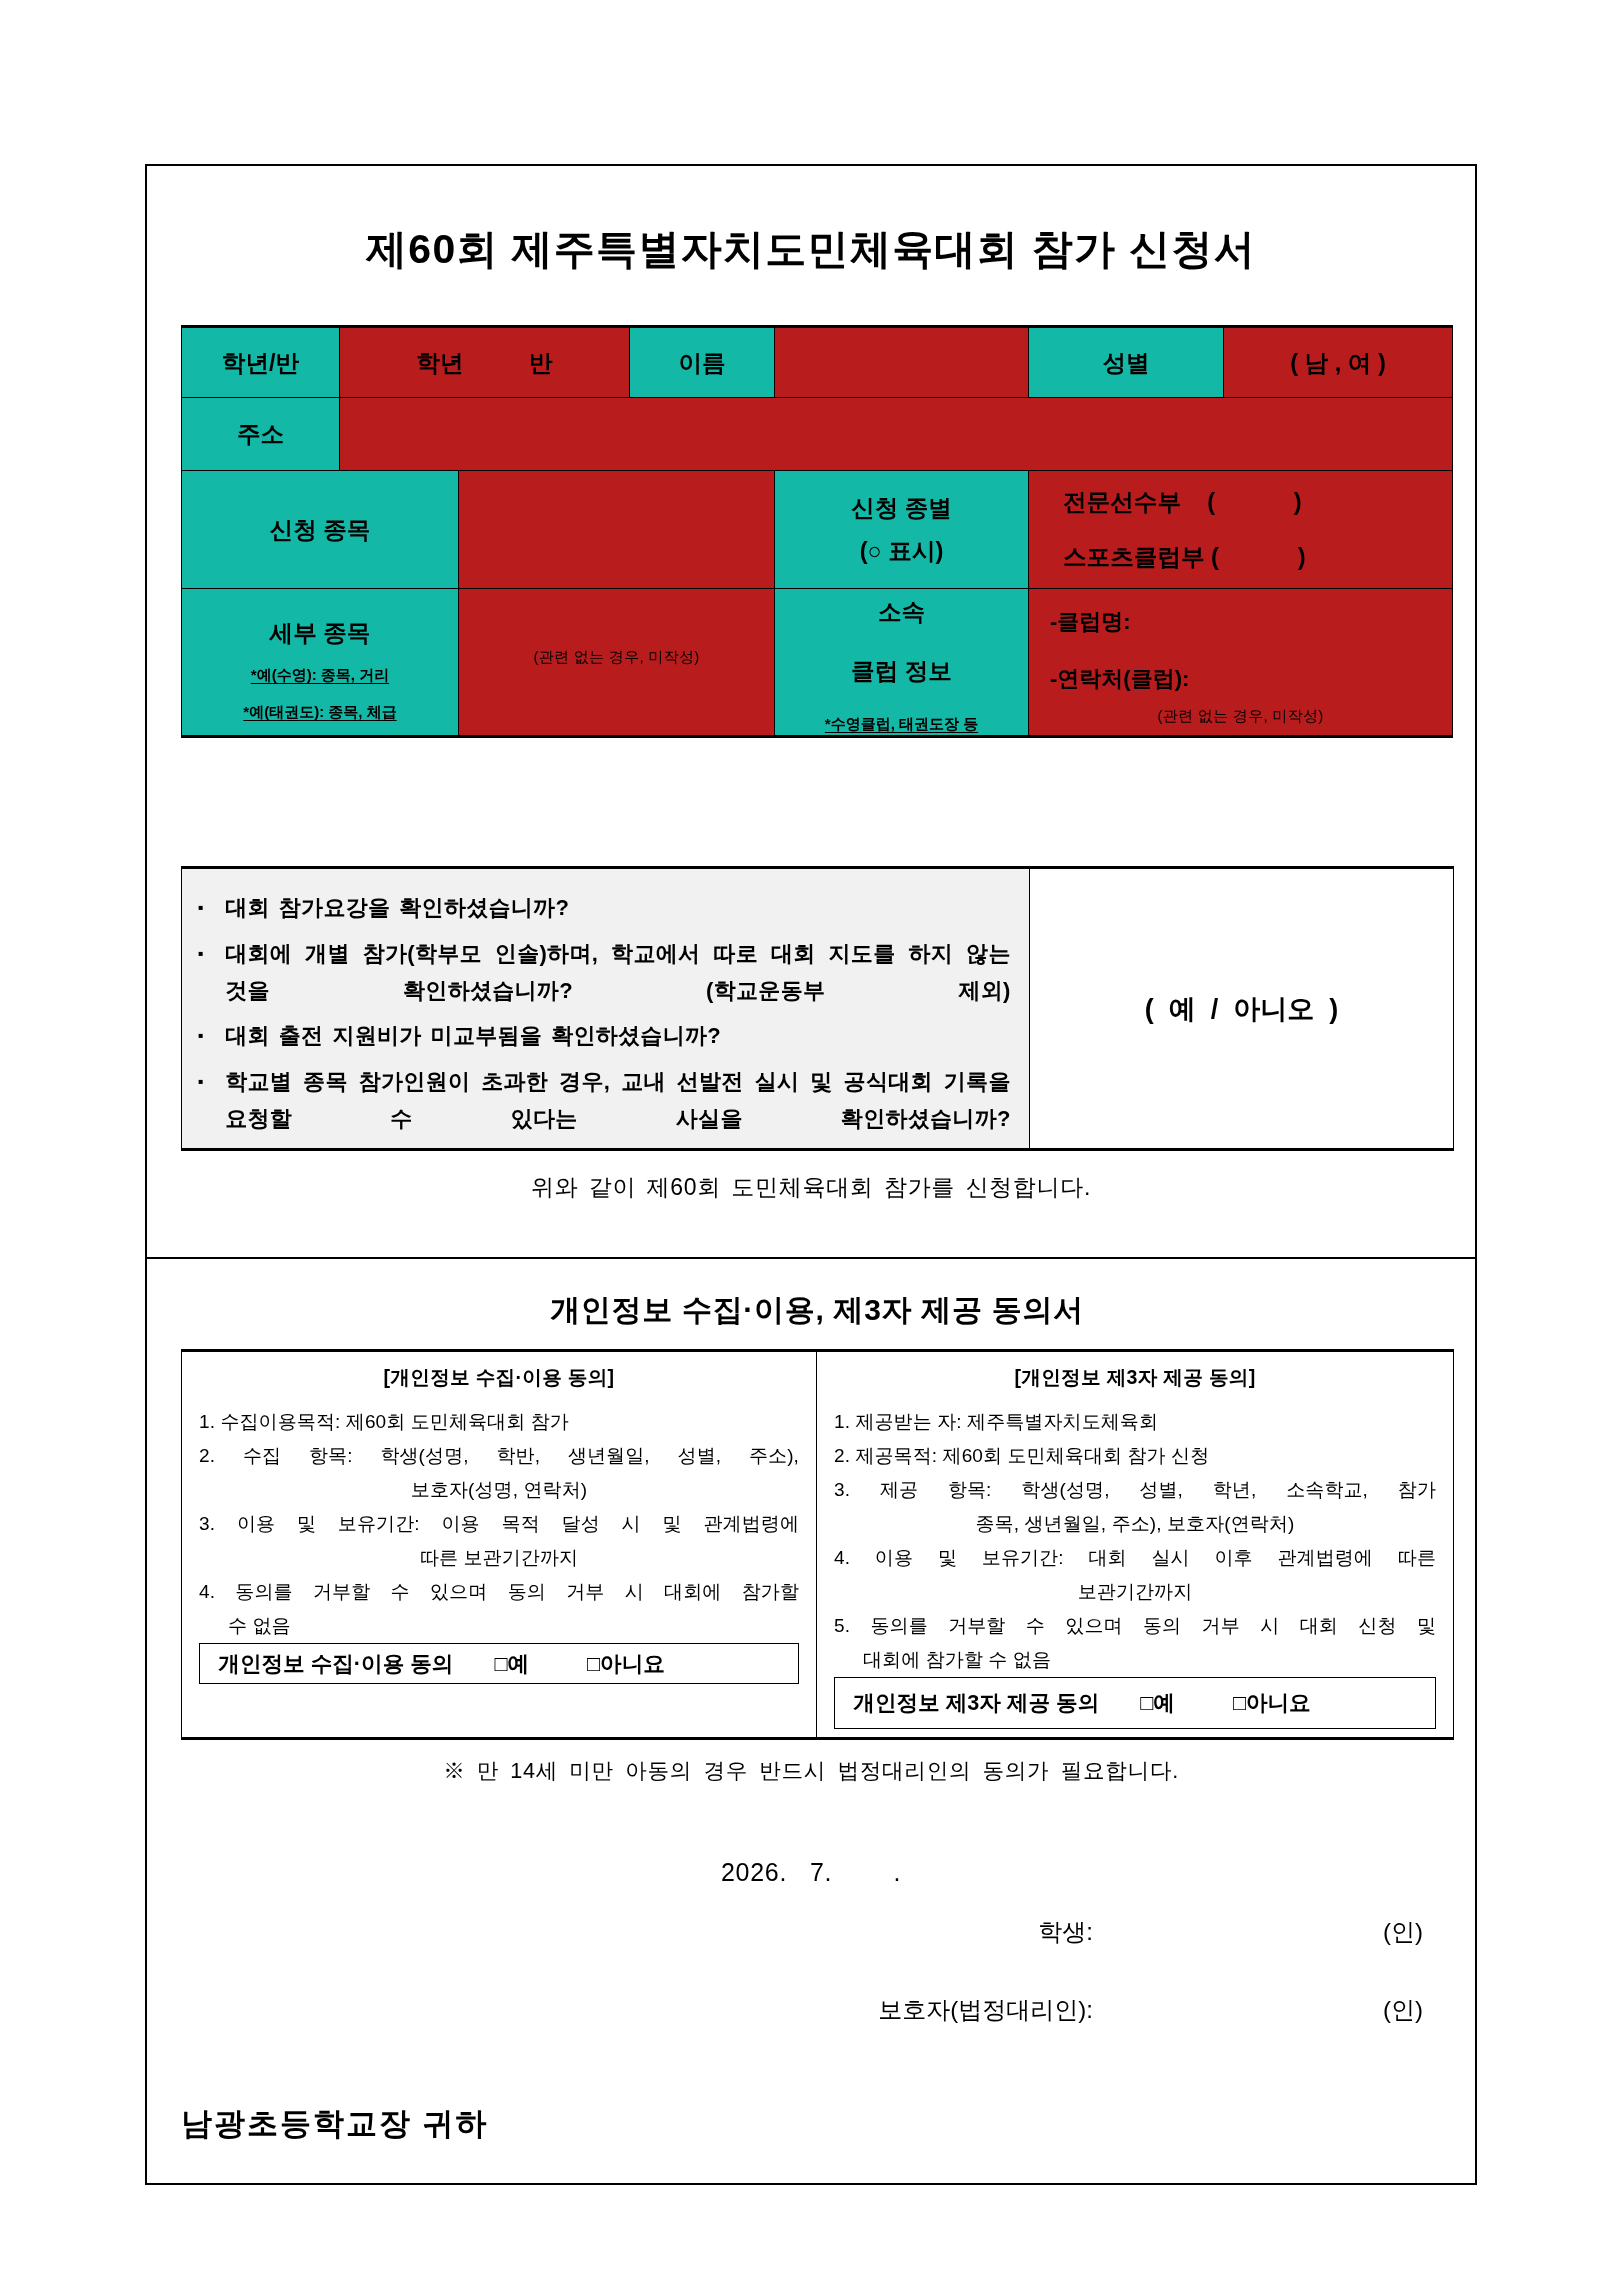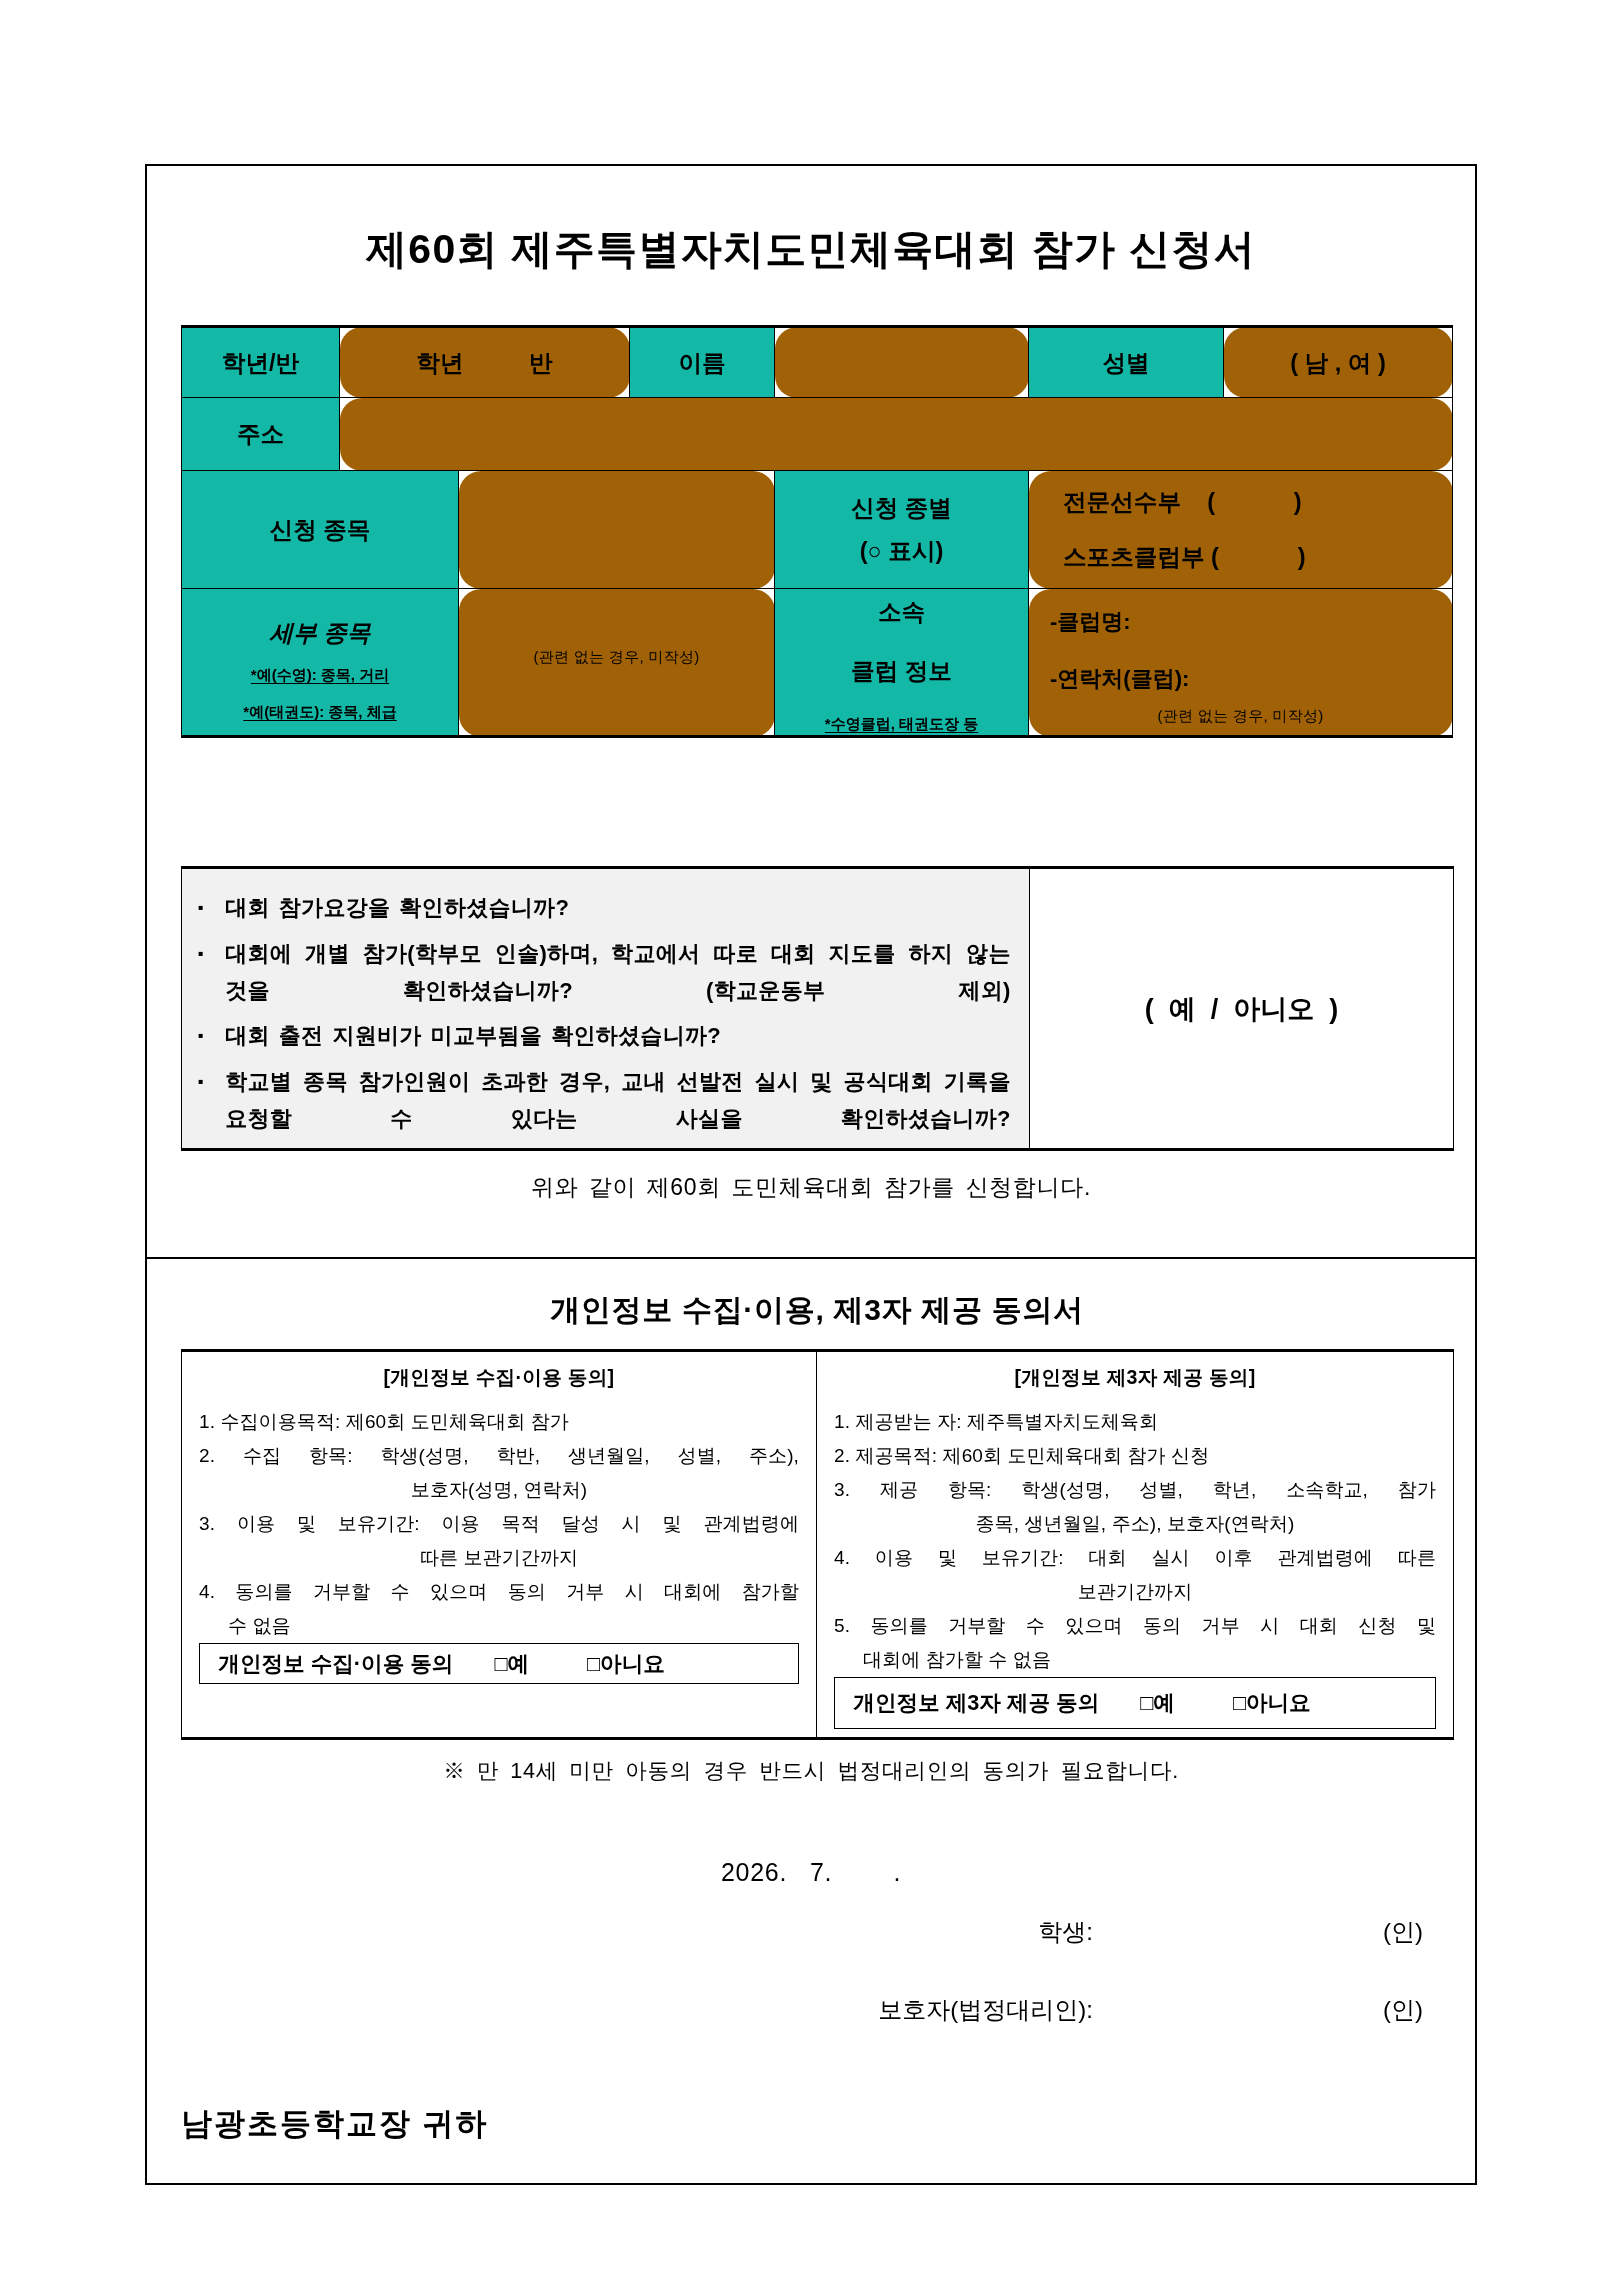--- a/index.html
+++ b/index.html
@@ -18,39 +18,39 @@
 
   .title {
     position:absolute; top:56px; left:0; right:0; text-align:center;
     font-size:41px; font-weight:bold; letter-spacing:1.3px;
   }
 
   
   table.t { position:absolute; border-collapse:collapse; table-layout:fixed; }
   table.t td { border:1.3px solid #000; vertical-align:middle; }
   .hd { background:#14b8a6; font-weight:bold; text-align:center; font-size:23.6px; }
-  .val { background:#a16207;border-radius:22px; }
+  .val { background:#b91c1c; }
 
   table.info {
     left:34px; top:159px; width:1272px;
     border-top:3.3px solid #000; border-bottom:3.3px solid #000;
   }
   tr.r1 { height:71px; } tr.r2 { height:73px; }
   tr.r3 { height:109px; } tr.r4 { height:118px; } tr.r5 { height:148px; }
   .center { text-align:center; }
   .fs36 { font-size:23.6px; }
   .hd .l2-wide { margin-top:26px; }
   .hd .l2-narrow { margin-top:10.5px; }
 
   td.division { padding-left:34px; vertical-align:middle; }
   td.division div { font-size:23.6px; font-weight:bold; }
   td.division div + div { margin-top:23.6px; }
 
   td.detail { vertical-align:top; padding-top:14.4px; }
-  td.detail .lbl { font-size:23.6px;font-style:italic; }
+  td.detail .lbl { font-size:23.6px; }
   td.detail .note { font-size:15px; margin-top:17.7px; text-decoration:underline; text-underline-offset:3.3px; }
 
   td.bottomnote { vertical-align:bottom; text-align:center; padding-bottom:9.2px; }
   .smallnote { font-size:15px; font-weight:normal; letter-spacing:0.3px; }
 
   td.clubinfo { vertical-align:top; padding-top:5.2px; }
   td.clubinfo .lbl { font-size:23.6px; }
   td.clubinfo .lbl + .lbl { margin-top:27.5px; }
   td.clubinfo .note { font-size:15px; margin-top:27.5px; text-decoration:underline; text-underline-offset:3.3px; font-weight:bold; }
 

